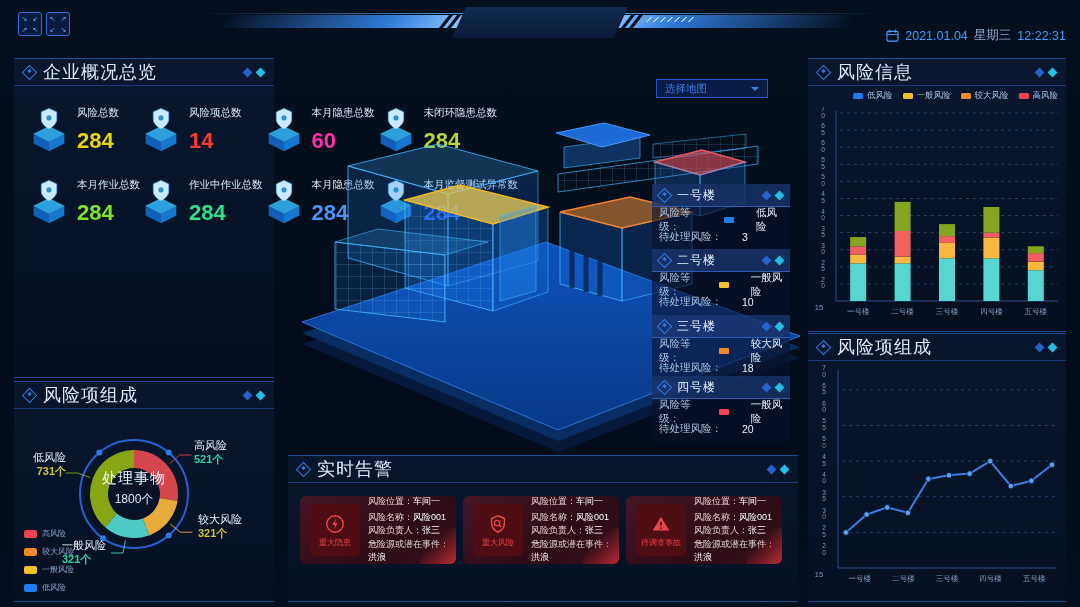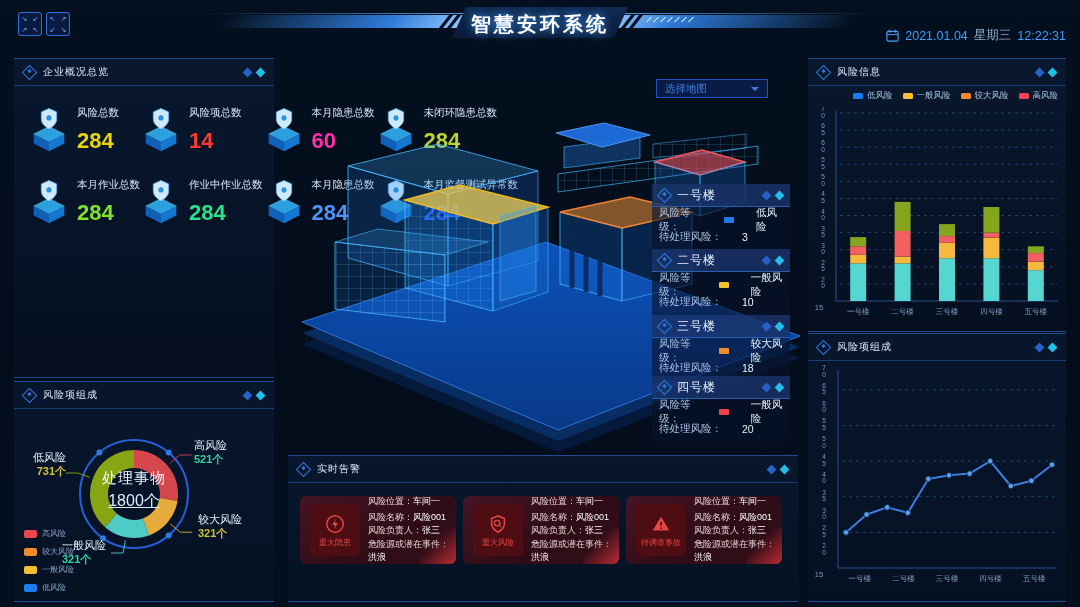--- a/index.html
+++ b/index.html
@@ -23,21 +23,21 @@
          clip-path:polygon(14px 0,100% 0,calc(100% - 14px) 100%,0 100%);}
   .hdr-title{position:absolute;left:0;right:0;top:11px;text-align:center;font-size:20px;font-weight:700;
          letter-spacing:3px;color:#fff;text-shadow:0 0 10px #3f9eff;}
   .hdr-date{position:absolute;right:14px;top:27px;display:flex;align-items:center;gap:6px;font-size:12.5px;}
   .hdr-date .dt{color:#3f9eff}.hdr-date .wd{color:#8fa7c9}.hdr-date .tm{color:#3f9eff}
   
   .panel{position:absolute;background:linear-gradient(180deg,rgba(13,31,61,.55),rgba(7,18,38,.5));
          border-top:1px solid #1c4d92;border-bottom:1px solid #1c4d92;}
   .panel-hd{height:26px;display:flex;align-items:center;gap:8px;padding:0 10px;
          border-bottom:1px solid #163e78;}
-  .panel-title{font-size:10px;color:#dceaff;letter-spacing:1px;}
+  .panel-title{font-size:18px;color:#dceaff;letter-spacing:1px;}
   .dmd-ico{position:relative;width:9px;height:9px;border:1px solid #2f7ae0;transform:rotate(45deg);flex:0 0 auto;}
   .dmd-ico i{position:absolute;left:2px;top:2px;width:3px;height:3px;background:#2f7ae0;}
   .hd-dmds{margin-left:auto;display:flex;gap:6px;}
   .hd-dmds i{width:7px;height:7px;transform:rotate(45deg);display:block;}
   .hd-dmds .c1{background:#2563c9}.hd-dmds .c2{background:#22c0e8}
   
   .stat-grid{display:grid;grid-template-columns:1fr 1fr 1fr 1fr;padding:12px 6px 0 14px;row-gap:11px;}
   .stat{display:flex;align-items:center;gap:7px;height:61px;}
   .stat-ico{width:42px;height:46px;flex:0 0 auto;}
   .stat-lb{font-size:10.5px;color:#d8e6f8;white-space:nowrap;}
@@ -45,21 +45,21 @@
   
   .donut-svg{position:absolute;left:0;top:0;width:260px;height:219px;}
   .callout{position:absolute;font-size:11px;line-height:14px;}
   .callout .nm{color:#e8f2ff}.callout .vl{font-weight:700}
   .d-legend{position:absolute;left:10px;top:146px;display:flex;flex-direction:column;gap:7px;}
   .d-legend .li{display:flex;align-items:center;gap:5px;cursor:pointer;}
   .d-legend .sw{width:13px;height:8px;border-radius:2px;display:block;}
   .d-legend .lb{font-size:8px;color:#8aa3c8;}
   .d-center{position:absolute;left:60px;top:87px;width:120px;text-align:center;}
   .d-center .t1{font-size:15px;color:#eef6ff;letter-spacing:1px;}
-  .d-center .t2{font-size:16px;color:#dceaff;margin-top:3px;text-decoration:underline;}
+  .d-center .t2{font-size:12px;color:#dceaff;margin-top:3px;}
   
   .map-select{position:absolute;left:656px;top:79px;width:112px;height:19px;background:#081c46;
         border:1px solid #2350c8;display:flex;align-items:center;justify-content:space-between;
         padding:0 8px;font-size:10.5px;color:#3f7ddd;cursor:pointer;box-sizing:border-box;}
   .caret{width:0;height:0;border-left:4px solid transparent;border-right:4px solid transparent;
         border-top:4px solid #3f7ddd;}
   .scene{position:absolute;left:288px;top:96px;width:512px;height:356px;}
   
   .bcard{position:absolute;left:652px;width:138px;cursor:pointer;}
   .bhd{height:22px;display:flex;align-items:center;gap:7px;padding:0 7px;
@@ -128,21 +128,20 @@
   <div class="hline" style="left:200px;top:13px;width:270px"></div>
   <div class="hline" style="left:612px;top:13px;width:270px;transform:scaleX(-1)"></div>
   <div class="bar-l"></div>
   <div class="bar-r"></div>
   <div class="bar-gap" style="left:444px"></div>
   <div class="bar-gap" style="left:452px"></div>
   <div class="bar-gap" style="left:626px"></div>
   <div class="bar-gap" style="left:634px"></div>
   <div class="hatch"></div>
   <div class="title-plate"></div>
-  <div class="hdr-title">智慧安环系统</div>
   <div class="hdr-date">
     <svg width="13" height="13" viewBox="0 0 14 14">
       <rect x="1" y="2.5" width="12" height="10.5" rx="1.5" fill="none" stroke="#4aa0ff" stroke-width="1.2"></rect>
       <line x1="4" y1="0.8" x2="4" y2="4" stroke="#4aa0ff" stroke-width="1.2"></line>
       <line x1="10" y1="0.8" x2="10" y2="4" stroke="#4aa0ff" stroke-width="1.2"></line>
       <line x1="1" y1="6" x2="13" y2="6" stroke="#4aa0ff" stroke-width="1"></line>
     </svg>
     <span class="dt">2021.01.04</span>
     <span class="wd">星期三</span>
     <span class="tm">12:22:31</span>

